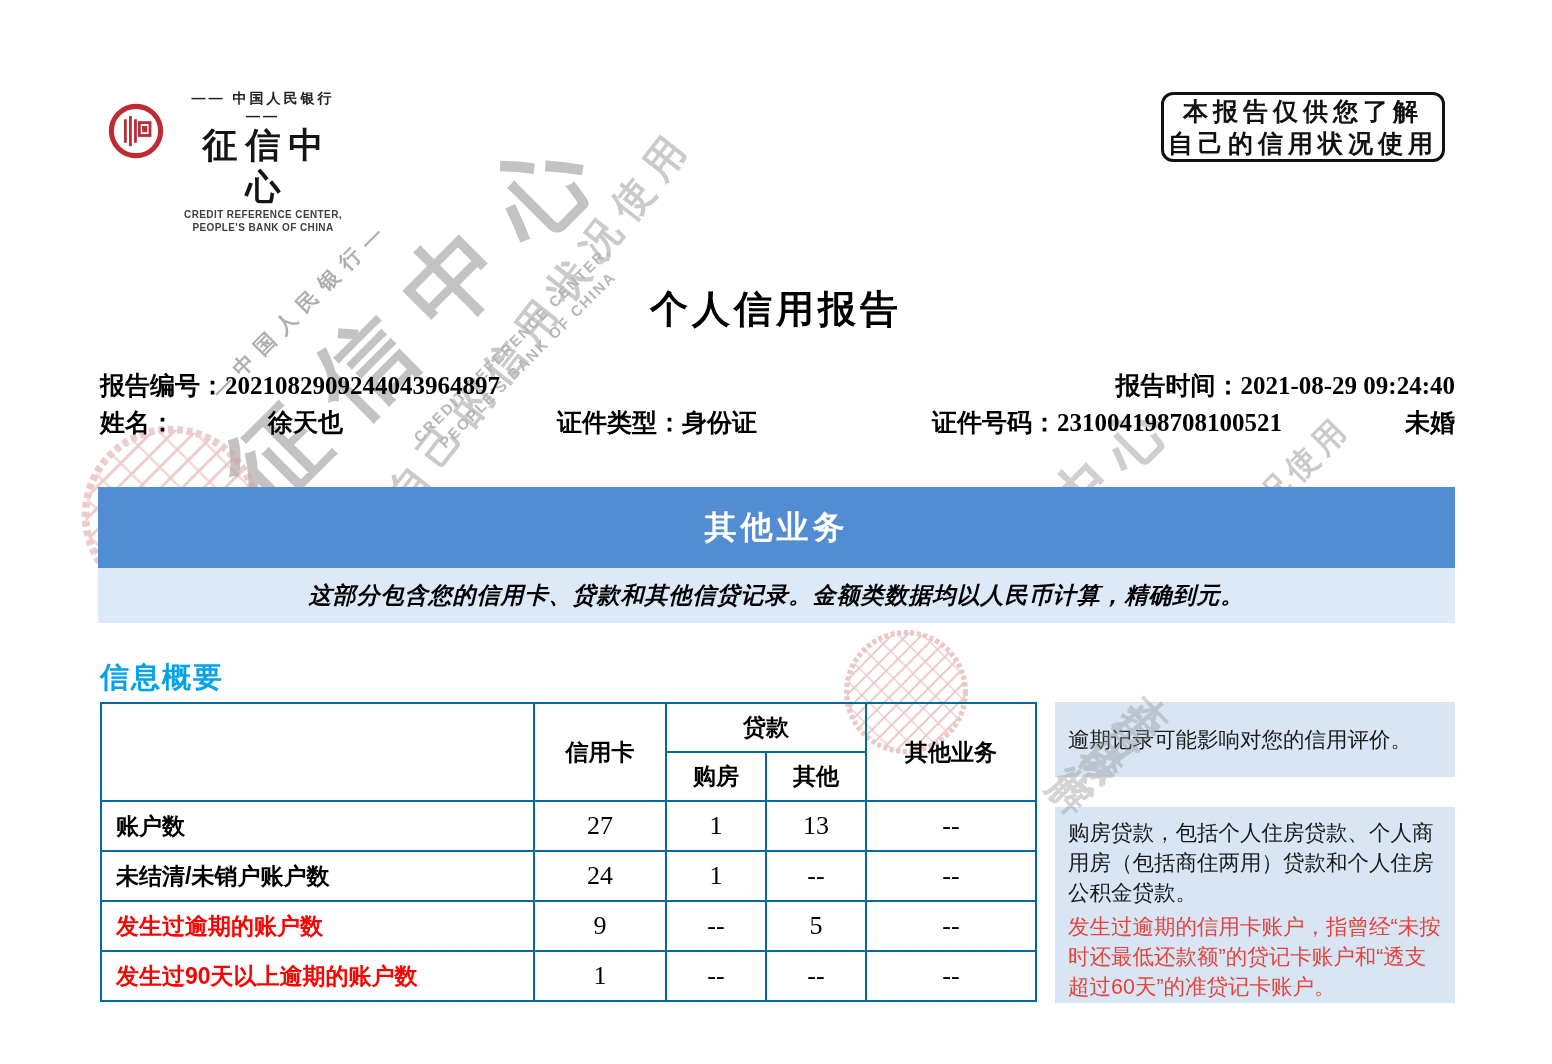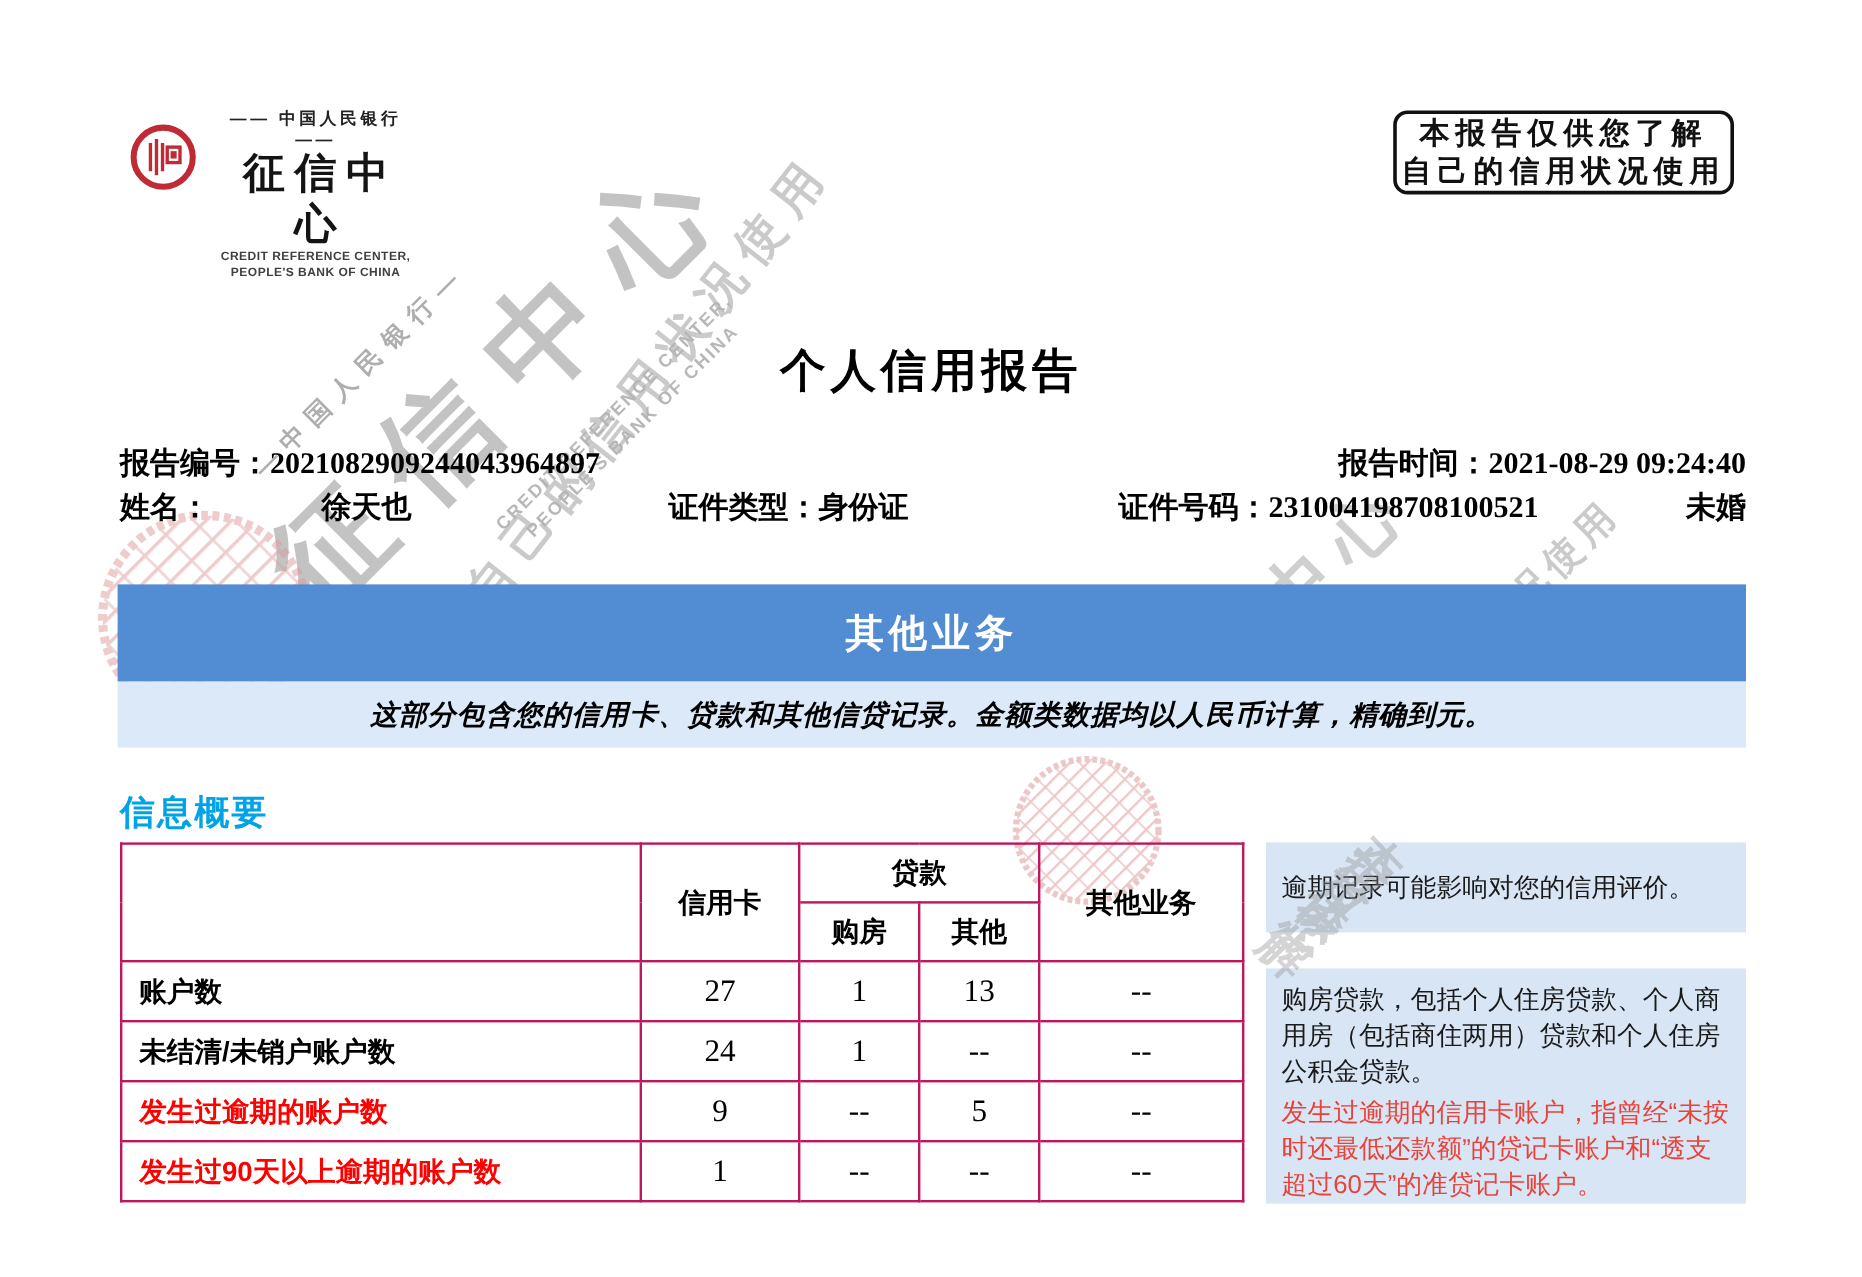--- a/index.html
+++ b/index.html
@@ -67,21 +67,21 @@
             justify-content:center; font-size:32px; font-weight:bold; letter-spacing:4px; }
   .band   { position:absolute; left:98px; top:568px; width:1357px; height:55px;
             background:#DCE9F8; display:flex; align-items:center; justify-content:center;
             font-size:23px; font-weight:bold; font-style:italic; letter-spacing:1px; }
   .summary-heading { position:absolute; left:100px; top:658px; font-size:29px;
                      font-weight:bold; letter-spacing:2px; color:#00A2E8; }
 
   
   table.summary { position:absolute; left:100px; top:702px; border-collapse:collapse;
                   background:transparent; }
-  table.summary th, table.summary td { border:2px solid #be185d; }
+  table.summary th, table.summary td { border:2px solid #0369a1; }
   table.summary thead tr { height:49px; }
   table.summary tbody tr { height:50px; }
   table.summary th { font-size:23px; font-weight:bold; color:#000; text-align:center; }
   td.lbl { font-size:23px; font-weight:bold; text-align:left; padding-left:14px; }
   td.num { font-family:"Liberation Serif","DejaVu Serif",serif; font-size:26px;
            text-align:center; font-weight:normal; }
   tr.red td.lbl { color:#FF0000; }
 
   
   .note { position:absolute; left:1055px; width:400px; background:#D8E5F5;

